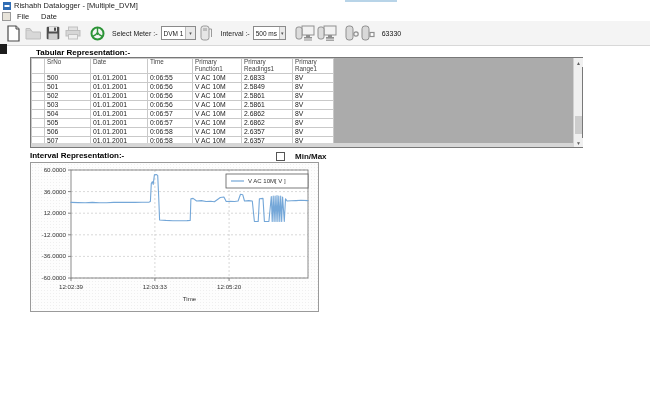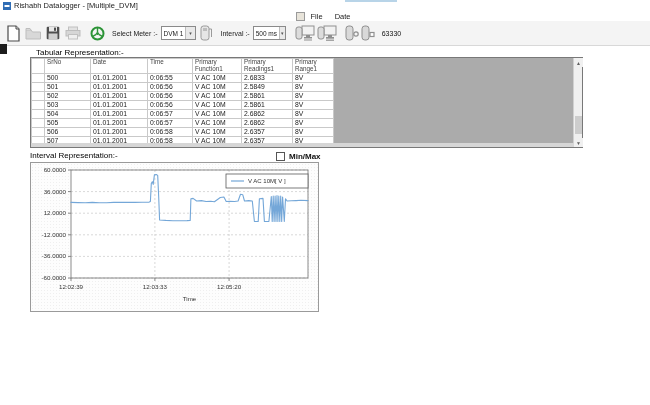--- a/index.html
+++ b/index.html
@@ -6,52 +6,52 @@
   .app{position:relative;width:650px;height:405px;background:#fff;overflow:hidden;
        font-family:"Liberation Sans",sans-serif;color:#111;}
   
   .titlebar{position:absolute;left:0;top:0;width:650px;height:11px;background:#fff;
             display:flex;align-items:center;}
   .titlebar .title-text{font-size:7.5px;margin-left:3px;color:#222;}
   .app-icon{width:8px;height:8px;margin-left:3px;}
   .tb-highlight{position:absolute;left:345px;top:0;width:52px;height:2px;background:#b8d4e8;}
   
   .menubar{position:absolute;left:0;top:11px;width:650px;height:10px;background:#fff;
-           display:flex;align-items:center;font-size:7.5px;color:#222;justify-content:center;}
+           display:flex;align-items:center;font-size:7.5px;color:#222;}
   .mdi-icon{width:7px;height:7px;margin-left:2px;background:#e8e4da;border:1px solid #9a9a9a;}
   .menu-item{padding:0 6px;}
   
   .toolbar{position:absolute;left:0;top:21px;width:650px;height:24px;background:#f4f4f4;
            border-bottom:1px solid #d8d8d8;display:flex;align-items:center;font-size:7px;color:#222;}
   .tool-btn{width:20px;height:20px;display:flex;align-items:center;justify-content:center;flex:0 0 auto;}
   .tool-lbl{margin:0 3px 0 5px;white-space:nowrap;}
   .dd{height:12px;border:1px solid #8a8a8a;background:#fff;display:flex;align-items:center;flex:0 0 auto;}
   .dd-val{font-size:6.5px;padding:0 2px;flex:1;white-space:nowrap;}
   .dd-btn{width:9px;height:100%;background:#e9e9e9;border-left:1px solid #bbb;font-size:5px;
           display:flex;align-items:center;justify-content:center;color:#555;}
   .counter{font-size:7px;margin-left:6px;color:#111;}
   .corner-artifact{position:absolute;left:0;top:44px;width:7px;height:10px;background:#1c1c1c;}
   
-  .sec-title{position:absolute;font-size:8px;font-weight:normal;color:#000;}
+  .sec-title{position:absolute;font-size:8px;font-weight:bold;color:#000;}
   
   .table-wrap{position:absolute;left:30px;top:57px;width:553px;height:91px;background:#ababab;
               border:1px solid #787878;box-sizing:border-box;}
   .tbl{border-collapse:collapse;background:#fff;table-layout:fixed;}
   .tbl th,.tbl td{border:1px solid #c9c9c9;font-weight:normal;text-align:left;
                   padding:0 2px;overflow:hidden;white-space:normal;}
   .tbl th{font-size:6.3px;color:#444;height:14px;vertical-align:top;line-height:1.05;}
   .tbl td{font-size:6.8px;color:#222;height:8px;line-height:1;white-space:nowrap;}
   .vscroll{position:absolute;right:0;top:0;width:9px;height:100%;background:#f0f0f0;
            border-left:1px solid #d0d0d0;box-sizing:border-box;}
   .vs-arrow{position:absolute;left:0;width:9px;height:9px;background:#f0f0f0;color:#606060;
             font-size:5px;display:flex;align-items:center;justify-content:center;}
   .vs-thumb{position:absolute;left:1px;width:7px;background:#cdcdcd;}
   .hscroll{position:absolute;left:0;bottom:0;height:4px;width:543px;background:#d6d6d6;}
   
-  .minmax{position:absolute;left:276px;top:152px;display:flex;align-items:center;gap:4px;}
+  .minmax{position:absolute;left:276px;top:152px;display:flex;align-items:center;gap:10px;}
   .cb{width:7px;height:7px;background:#fff;border:1px solid #555;display:inline-block;}
   .minmax-lbl{font-size:8px;font-weight:bold;}
   
   .chart-box{position:absolute;left:30px;top:162px;width:289px;height:150px;background:#fdfdfd;
              border:1px solid #9a9a9a;box-sizing:border-box;
              background-image:radial-gradient(#efefef 0.5px,transparent 0.5px);background-size:3px 3px;}
   svg text{font-family:"Liberation Sans",sans-serif;}
 </style>
 </head>
 <body>

